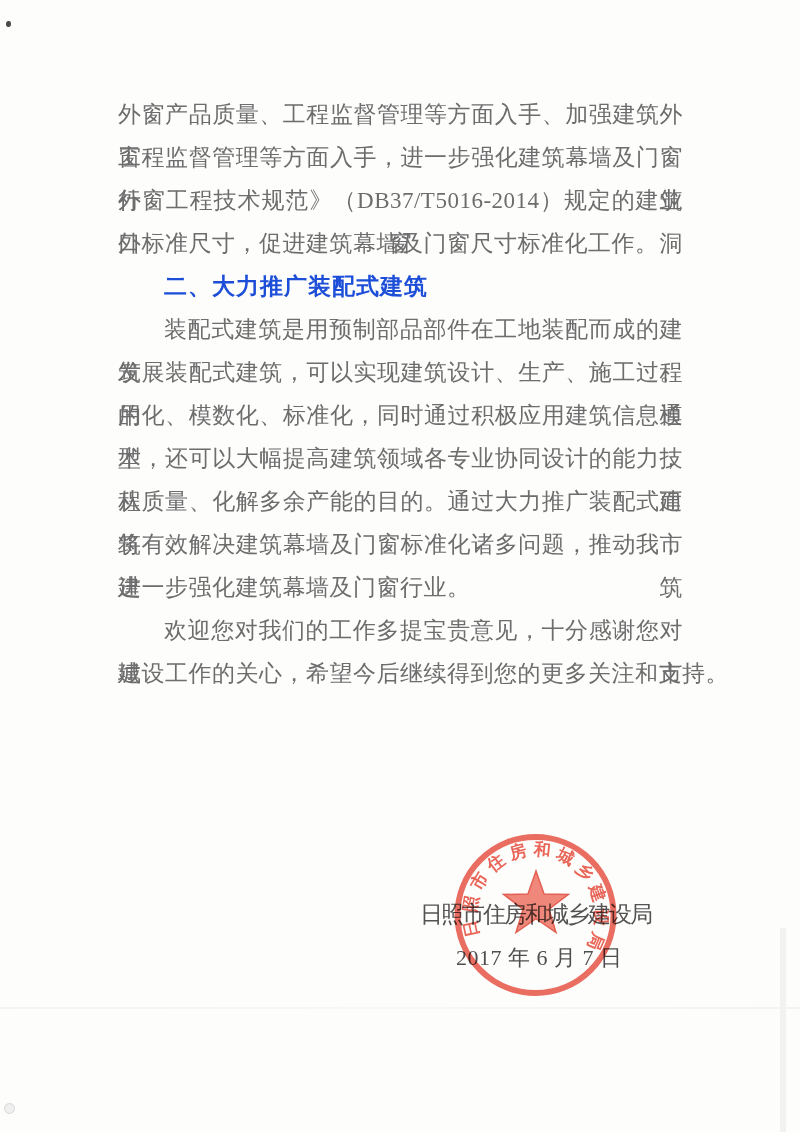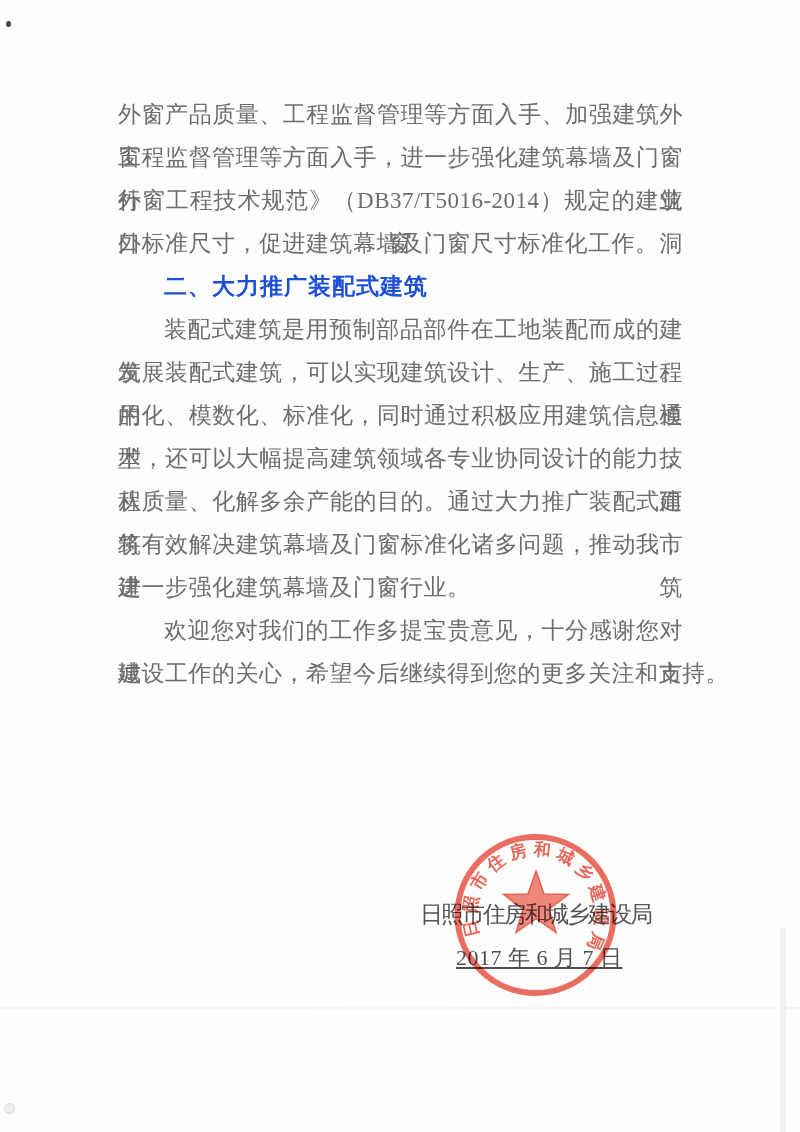--- a/index.html
+++ b/index.html
@@ -59,21 +59,20 @@
     white-space: nowrap;
   }
   .sig-date {
     position: absolute;
     left: 456px;
     top: 943px;
     font-size: 22px;
     letter-spacing: 0.5px;
     color: #4f4f4f;
     white-space: nowrap;
-    text-decoration: underline;
   }
   
   .seal {
     position: absolute;
     left: 450px;
     top: 830px;
     width: 172px;
     height: 172px;
     mix-blend-mode: multiply;
     opacity: 0.92;

